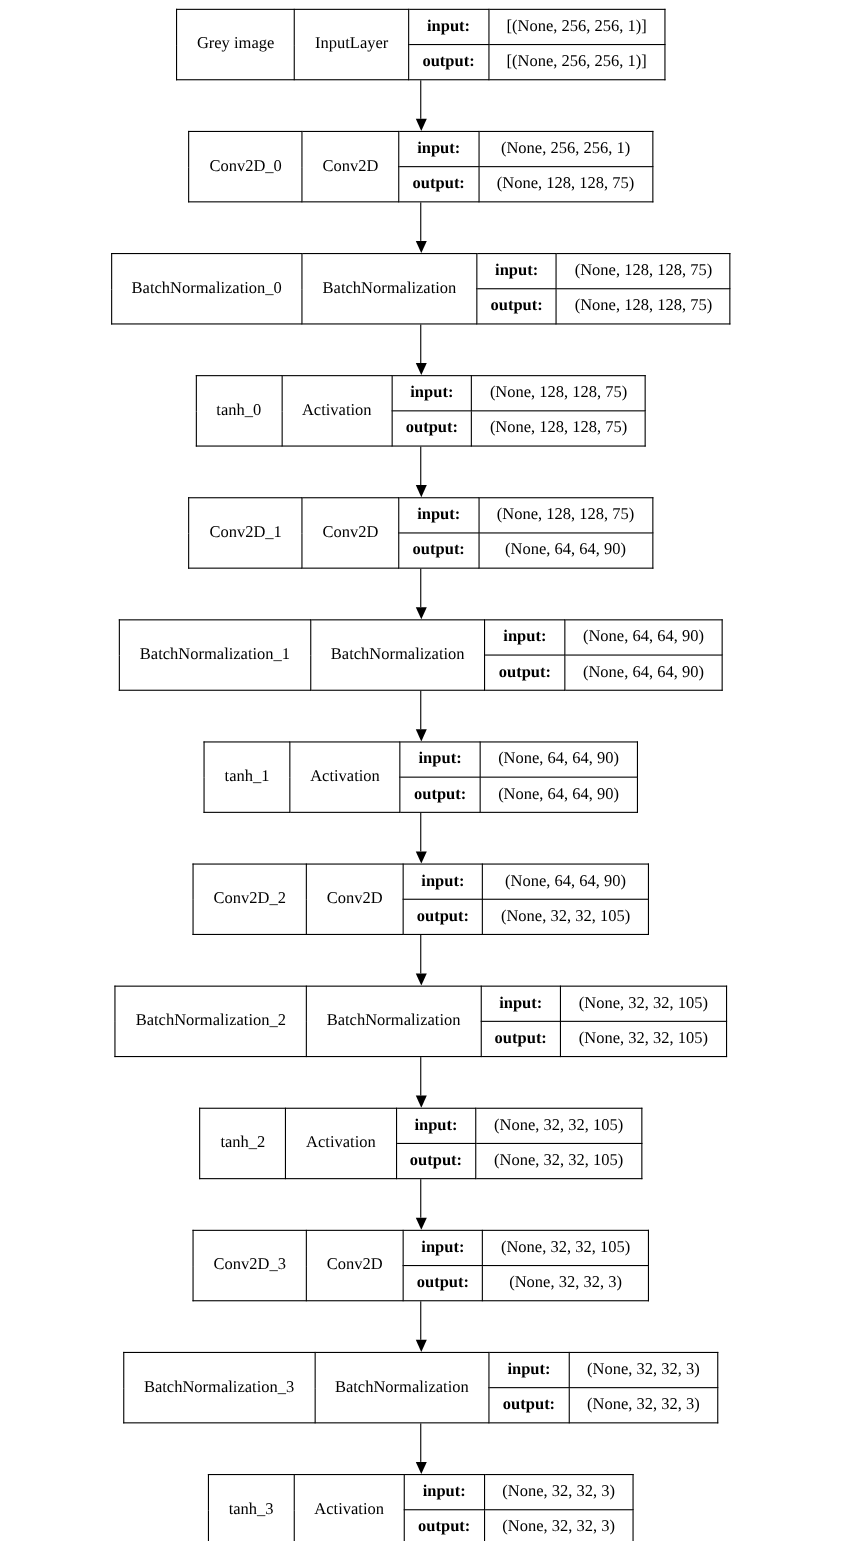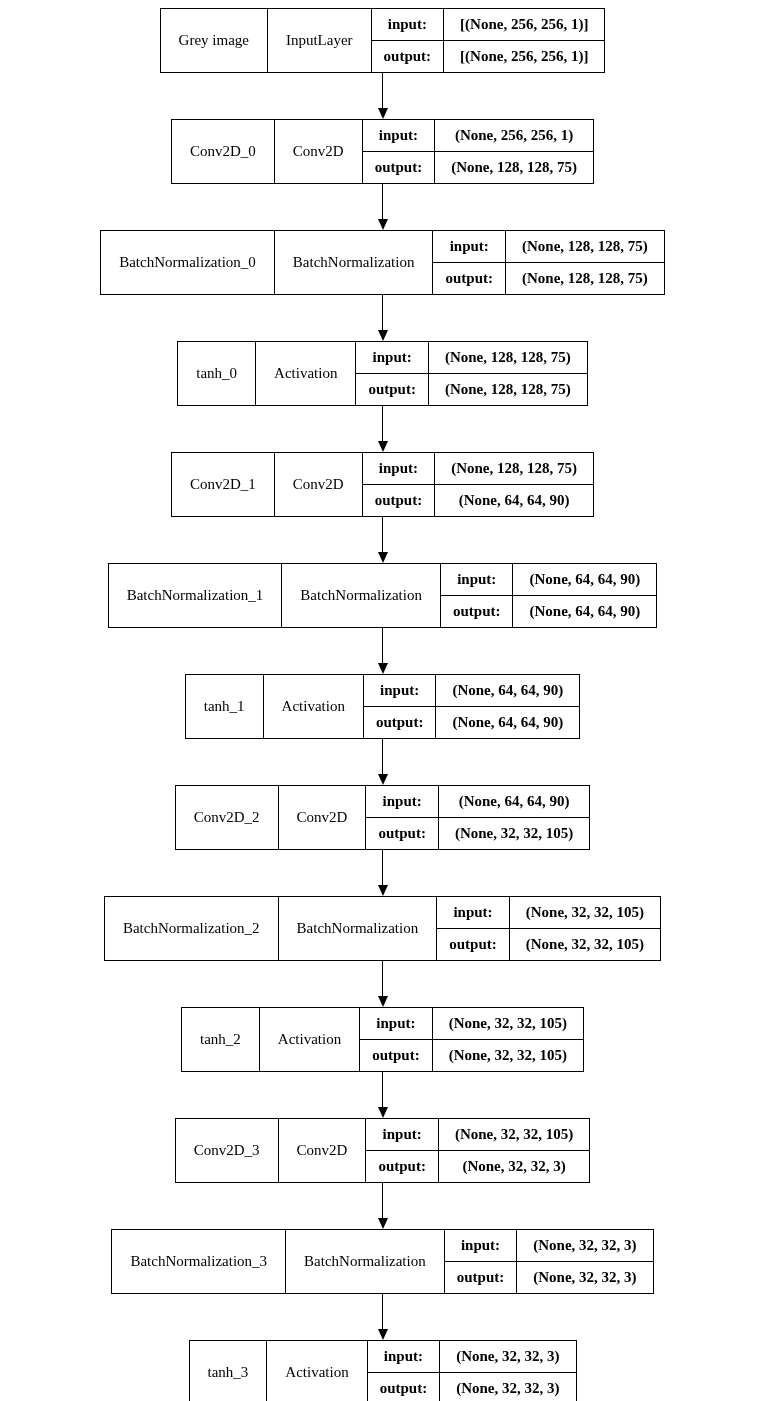--- a/index.html
+++ b/index.html
@@ -37,21 +37,21 @@
     vertical-align: middle;
     font-size: 15px;
     line-height: 1.1;
     white-space: nowrap;
     height: 27px;
     padding: 2px 14px;
   }
   table.layer-box td.cell-name   { padding: 7px 18px; }
   table.layer-box td.cell-type   { padding: 2px 18px; }
   table.layer-box td.cell-label  { padding: 2px 12px; font-weight: bold; }
-  table.layer-box td.cell-shape  { padding: 2px 16px; font-weight: bold; }
+  table.layer-box td.cell-shape  { padding: 2px 16px; }
   .arrow {
     display: flex;
     flex-direction: column;
     align-items: center;
     height: 46px;
   }
   .arrow .arrow-line {
     width: 1px;
     flex: 1 1 auto;
     background: #000000;

